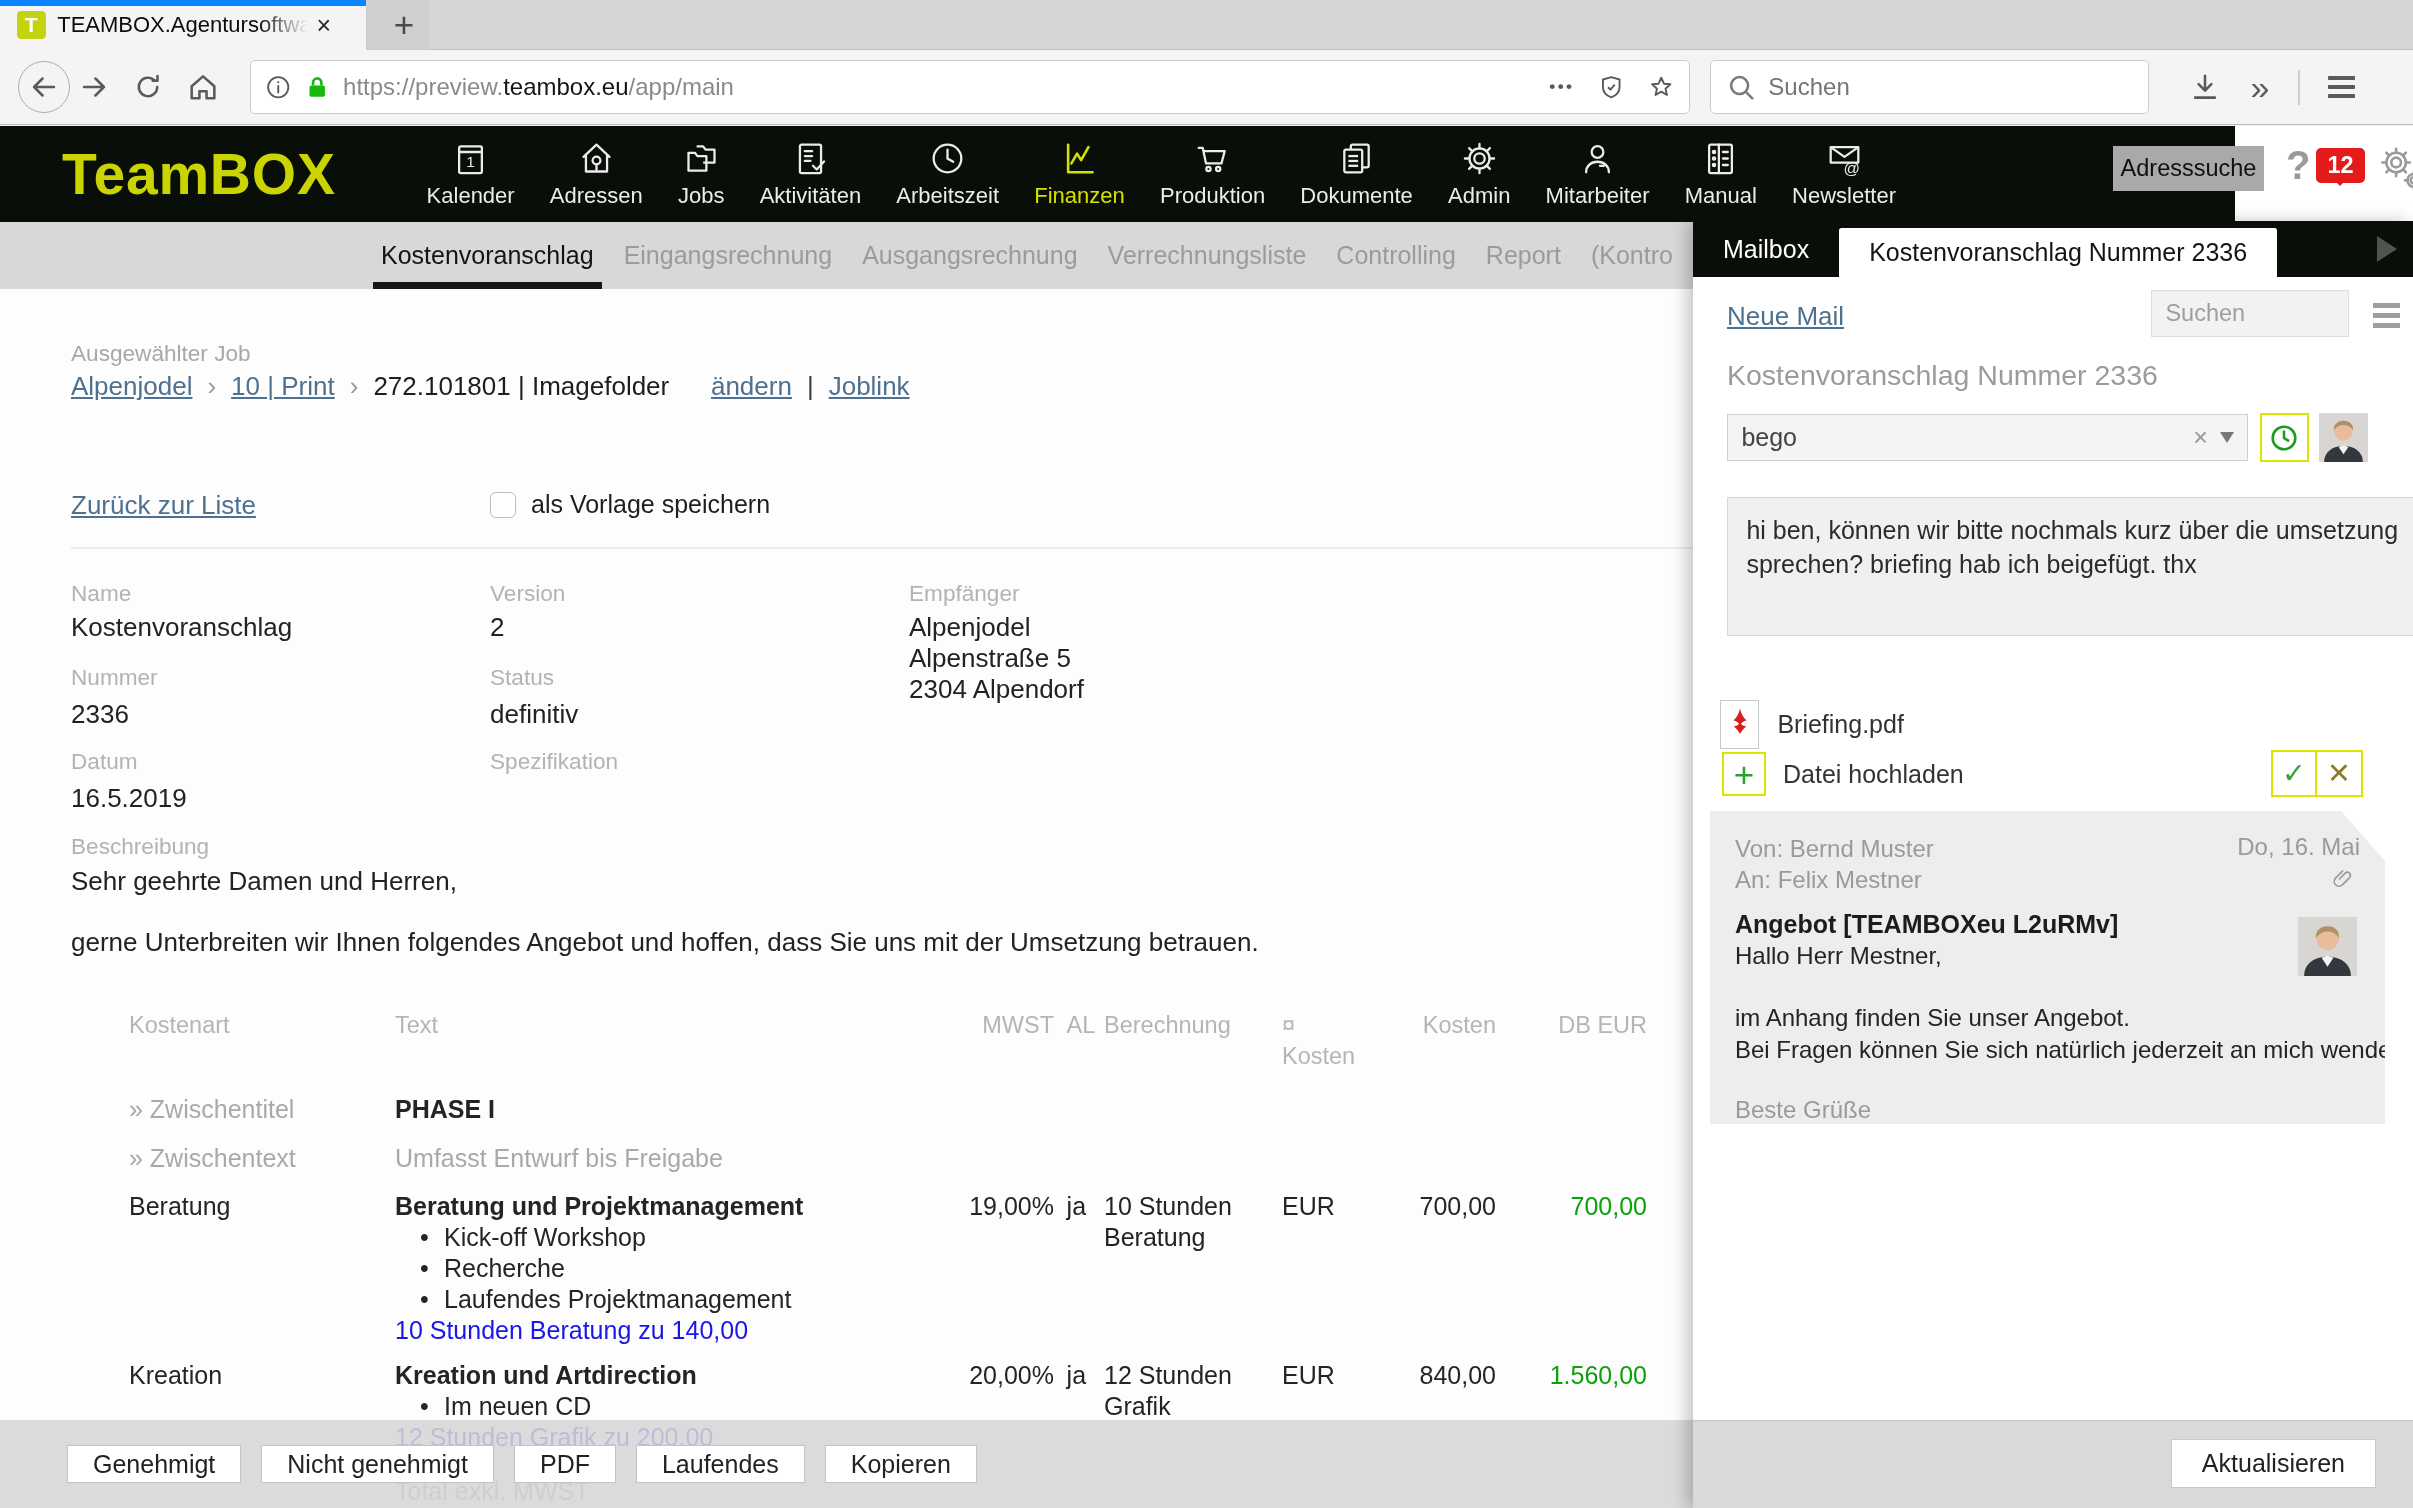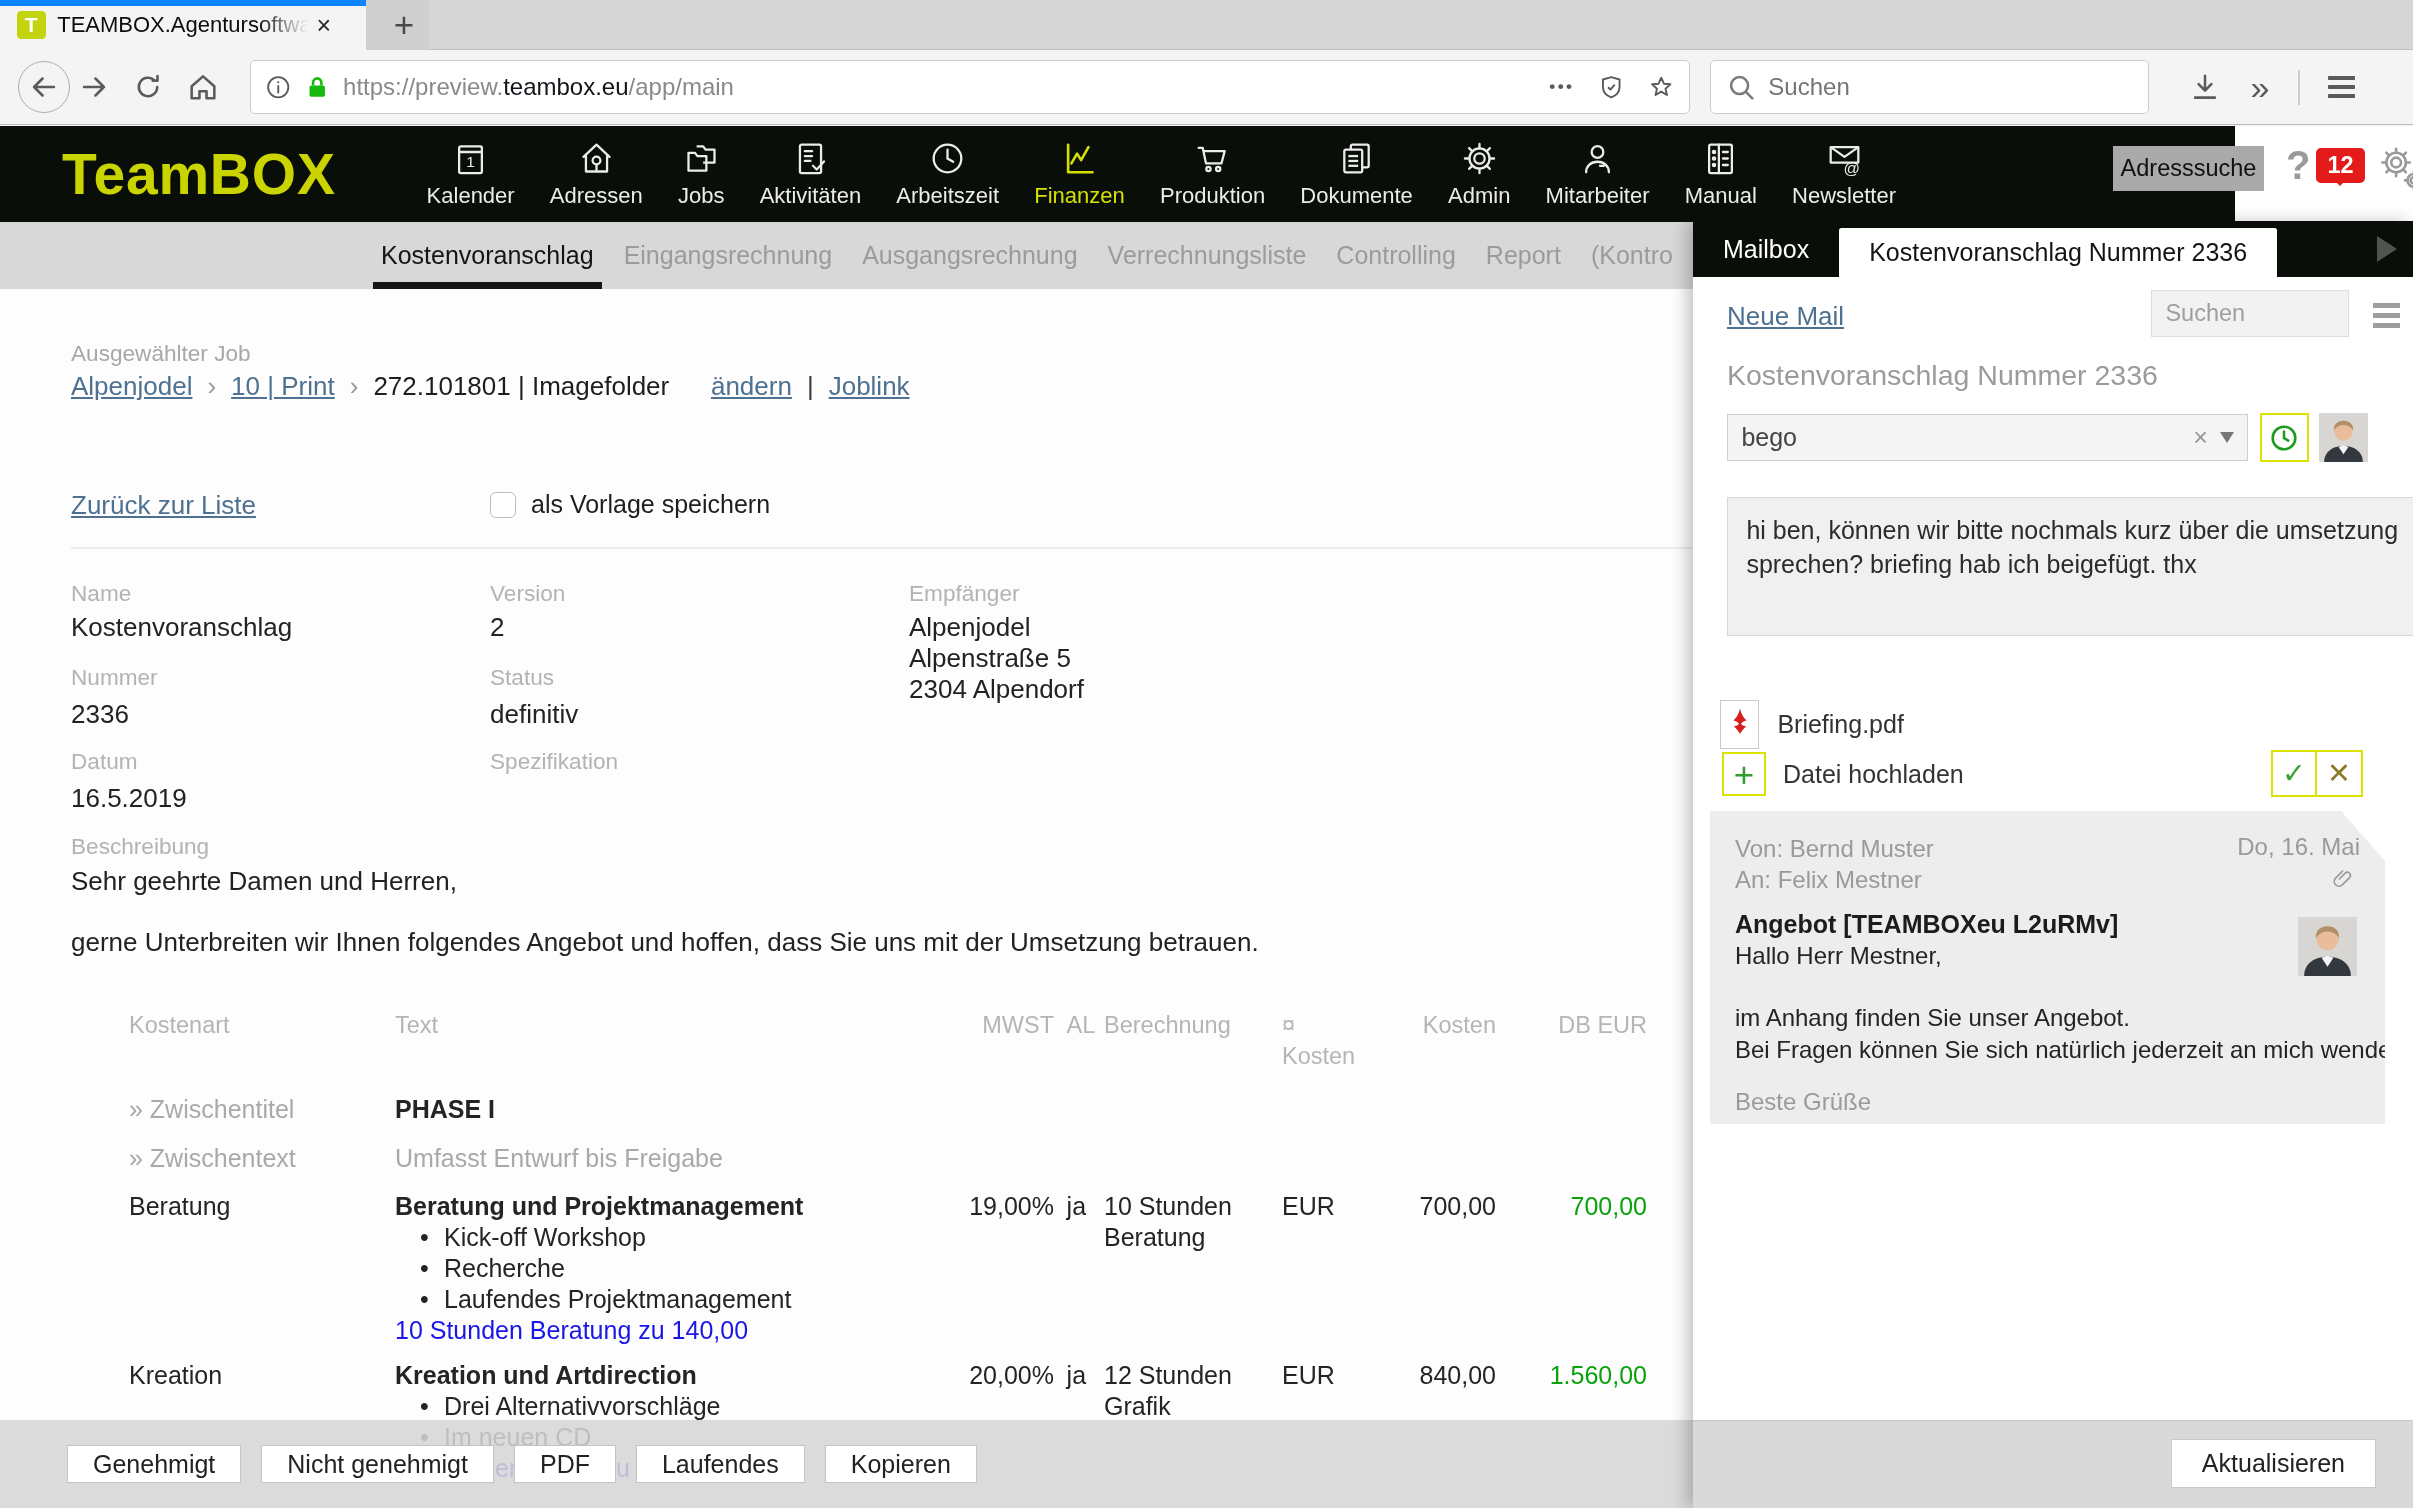--- a/index.html
+++ b/index.html
@@ -143,21 +143,21 @@
   .okx .cell.ok{color:#3aa33a;border-right:2.5px solid #dce300}
   .okx .cell.no{color:#8a7a28}
 
   .mailcard{position:absolute;left:17px;top:534px;width:675px;height:313px;background:var(--panel-grey);clip-path:polygon(0 0,calc(100% - 44px) 0,100% 50px,100% 100%,0 100%);padding:22px 25px;overflow:hidden}
   .mc-dim{font-size:24px;color:#9a9a9a;line-height:31px}
   .mc-date{position:absolute;right:25px;top:22px;font-size:24px;color:#9a9a9a}
   .mc-clip{position:absolute;right:30px;top:55px;color:#9a9a9a}
   .mc-subject{font-size:25px;font-weight:bold;color:#1c1c1c;margin-top:13.4px;line-height:32px;white-space:nowrap}
   .mc-line{font-size:24px;color:#242424;line-height:32px;white-space:nowrap}
   .mc-avatar{position:absolute;right:28.5px;top:106px;width:59px;height:59px;overflow:hidden}
-  .mc-closing{font-size:24px;color:#9a9a9a;margin-top:22px}
+  .mc-closing{font-size:24px;color:#9a9a9a;margin-top:30px}
 
   .pbottom{position:absolute;left:0;bottom:0;width:100%;height:88px;background:#d9d9d9;border-top:1.7px solid #c6c6c6}
   .updbtn{position:absolute;right:38px;top:17.6px;height:49px;background:#fff;border:1.7px solid #c9c9c9;font-size:25px;color:#222;padding:0 30px;display:flex;align-items:center;font-family:inherit;cursor:pointer}
 </style>
 </head>
 <body>
 
 <div class="chrome">
   <div class="tabbar">
     <div class="tab-active">
@@ -503,21 +503,20 @@
       <div>EUR</div>
       <div class="c-kosten">700,00</div>
       <div class="c-db">700,00</div>
     </div>
 
     <div class="trow">
       <div>Kreation</div>
       <div>
         <div class="bold">Kreation und Artdirection</div>
         <ul class="bullets">
-          <li>Drei Alternativvorschläge</li>
           <li>Im neuen CD</li>
         </ul>
         <div class="tlink">12 Stunden Grafik zu 200,00</div>
       </div>
       <div class="c-mwst">20,00%</div>
       <div class="c-al">ja</div>
       <div>
         <div>12 Stunden</div>
         <div>Grafik</div>
       </div>

